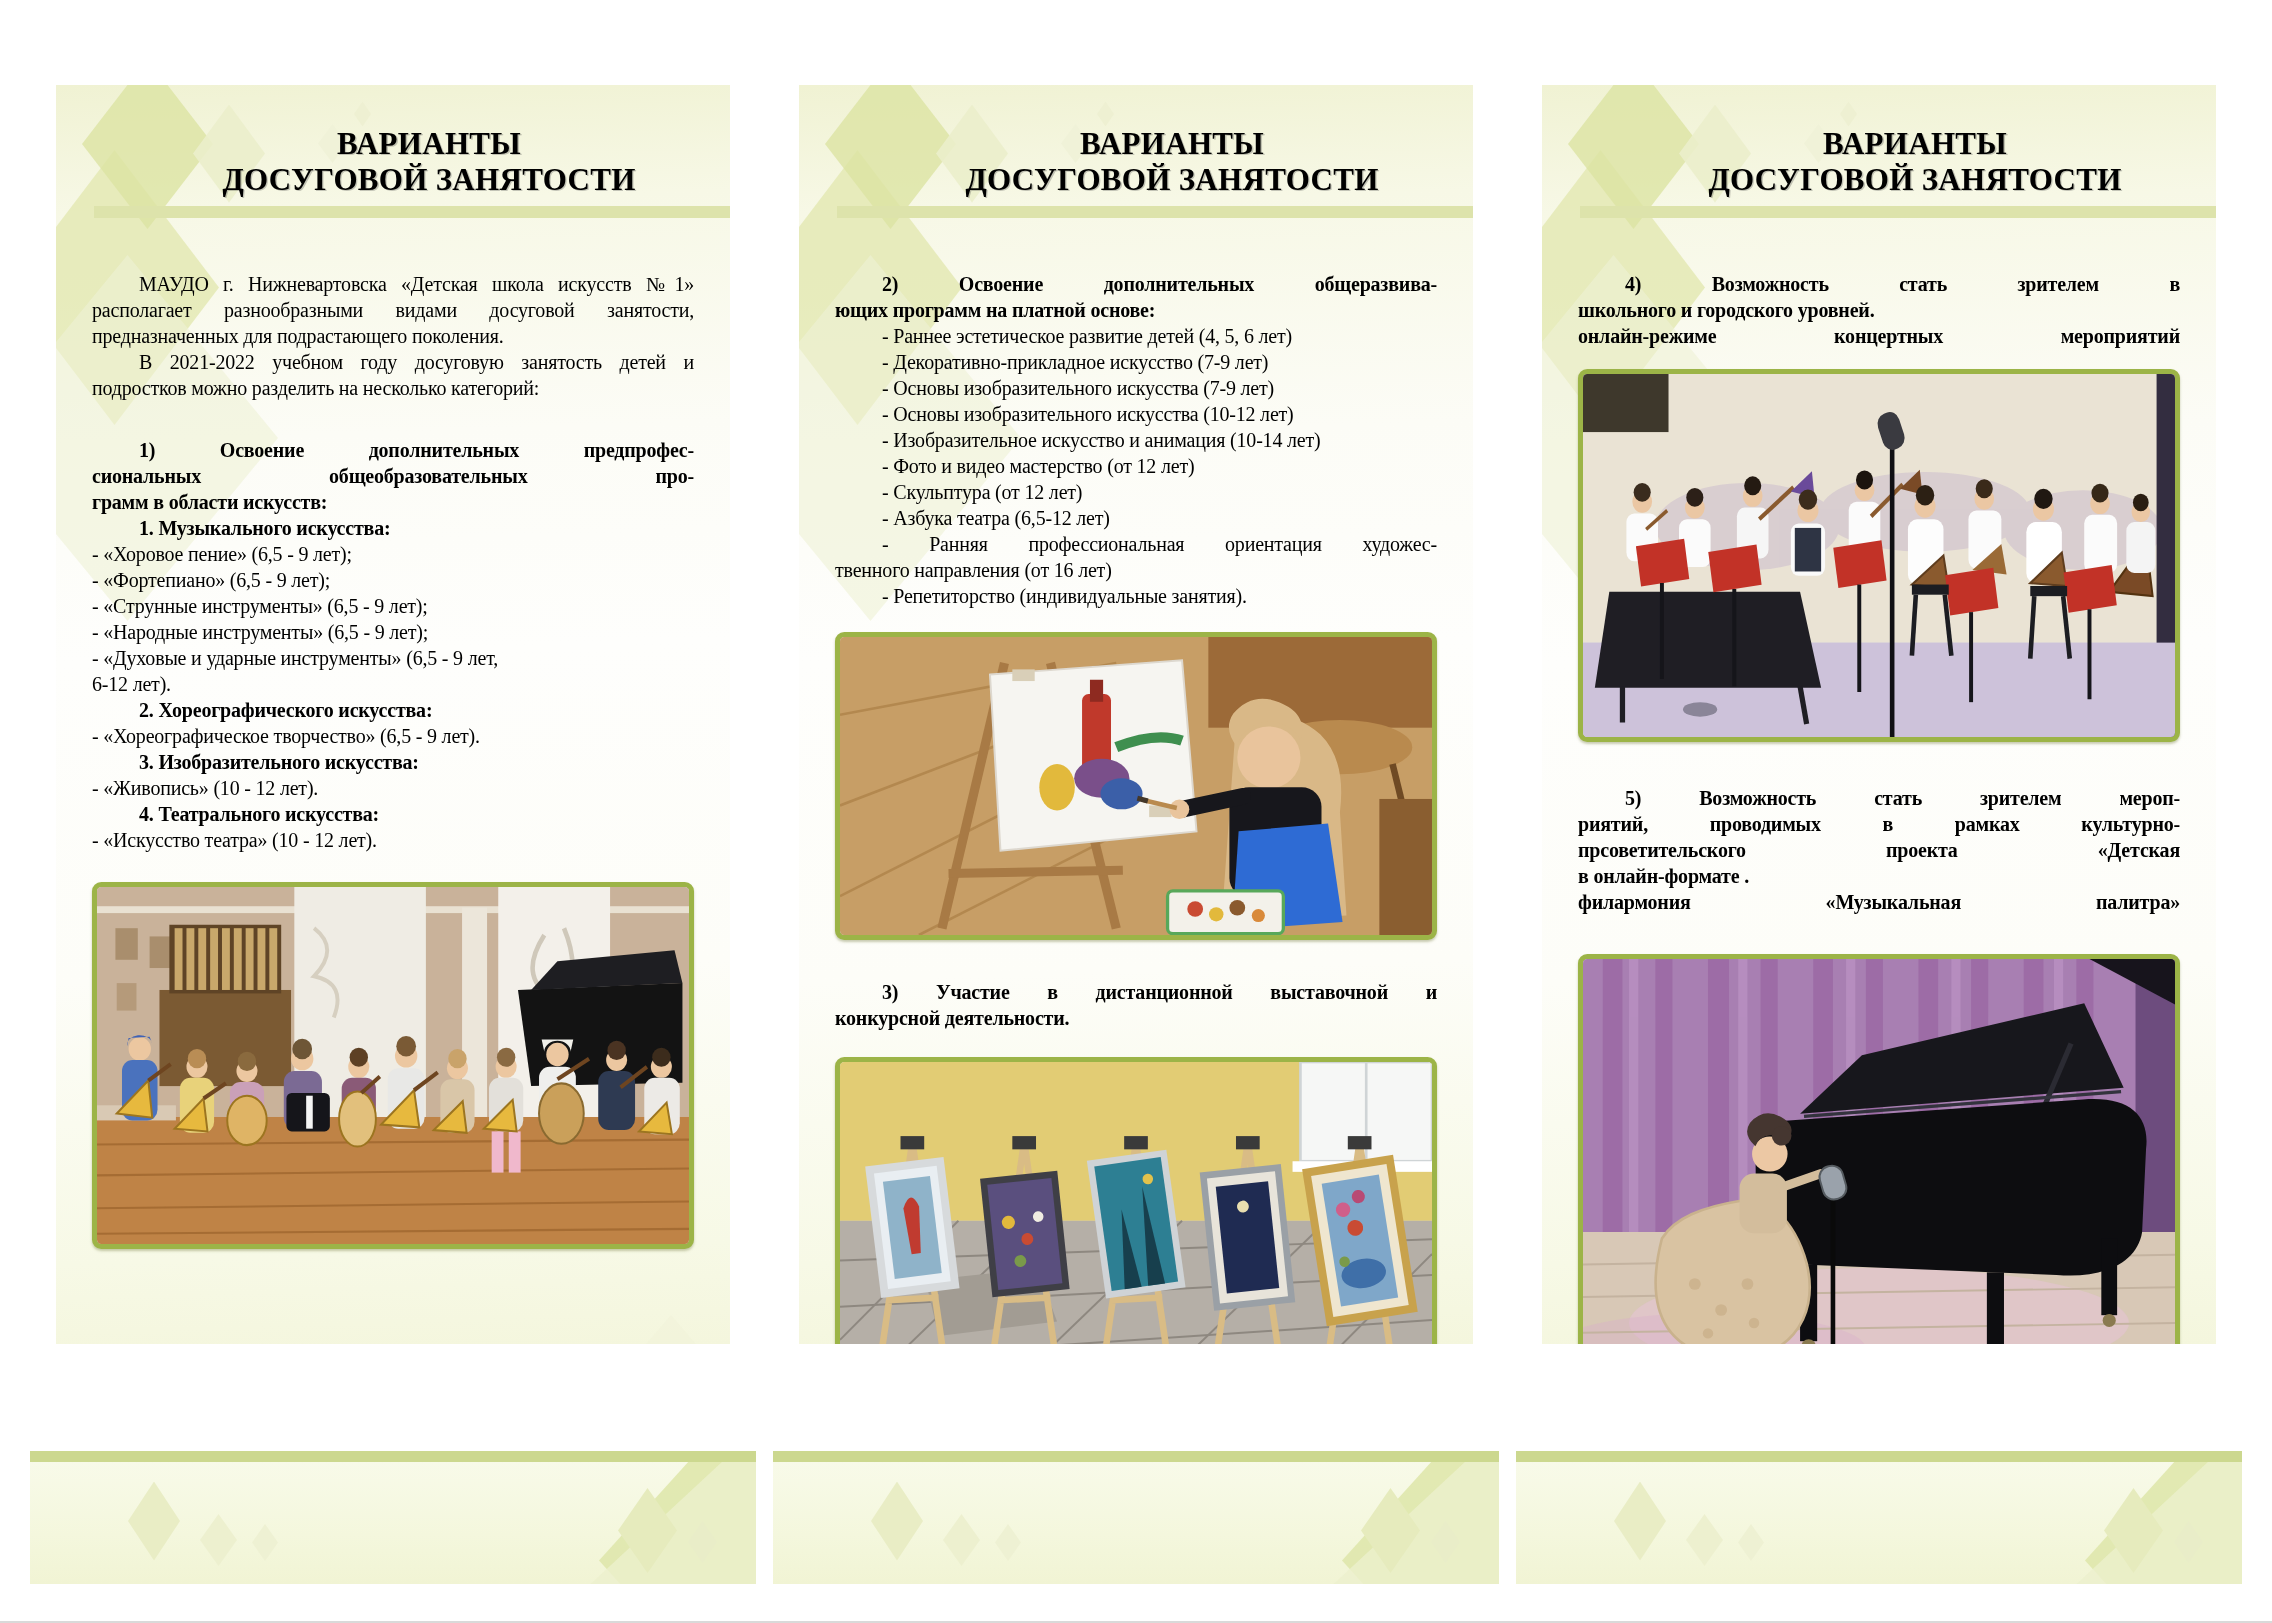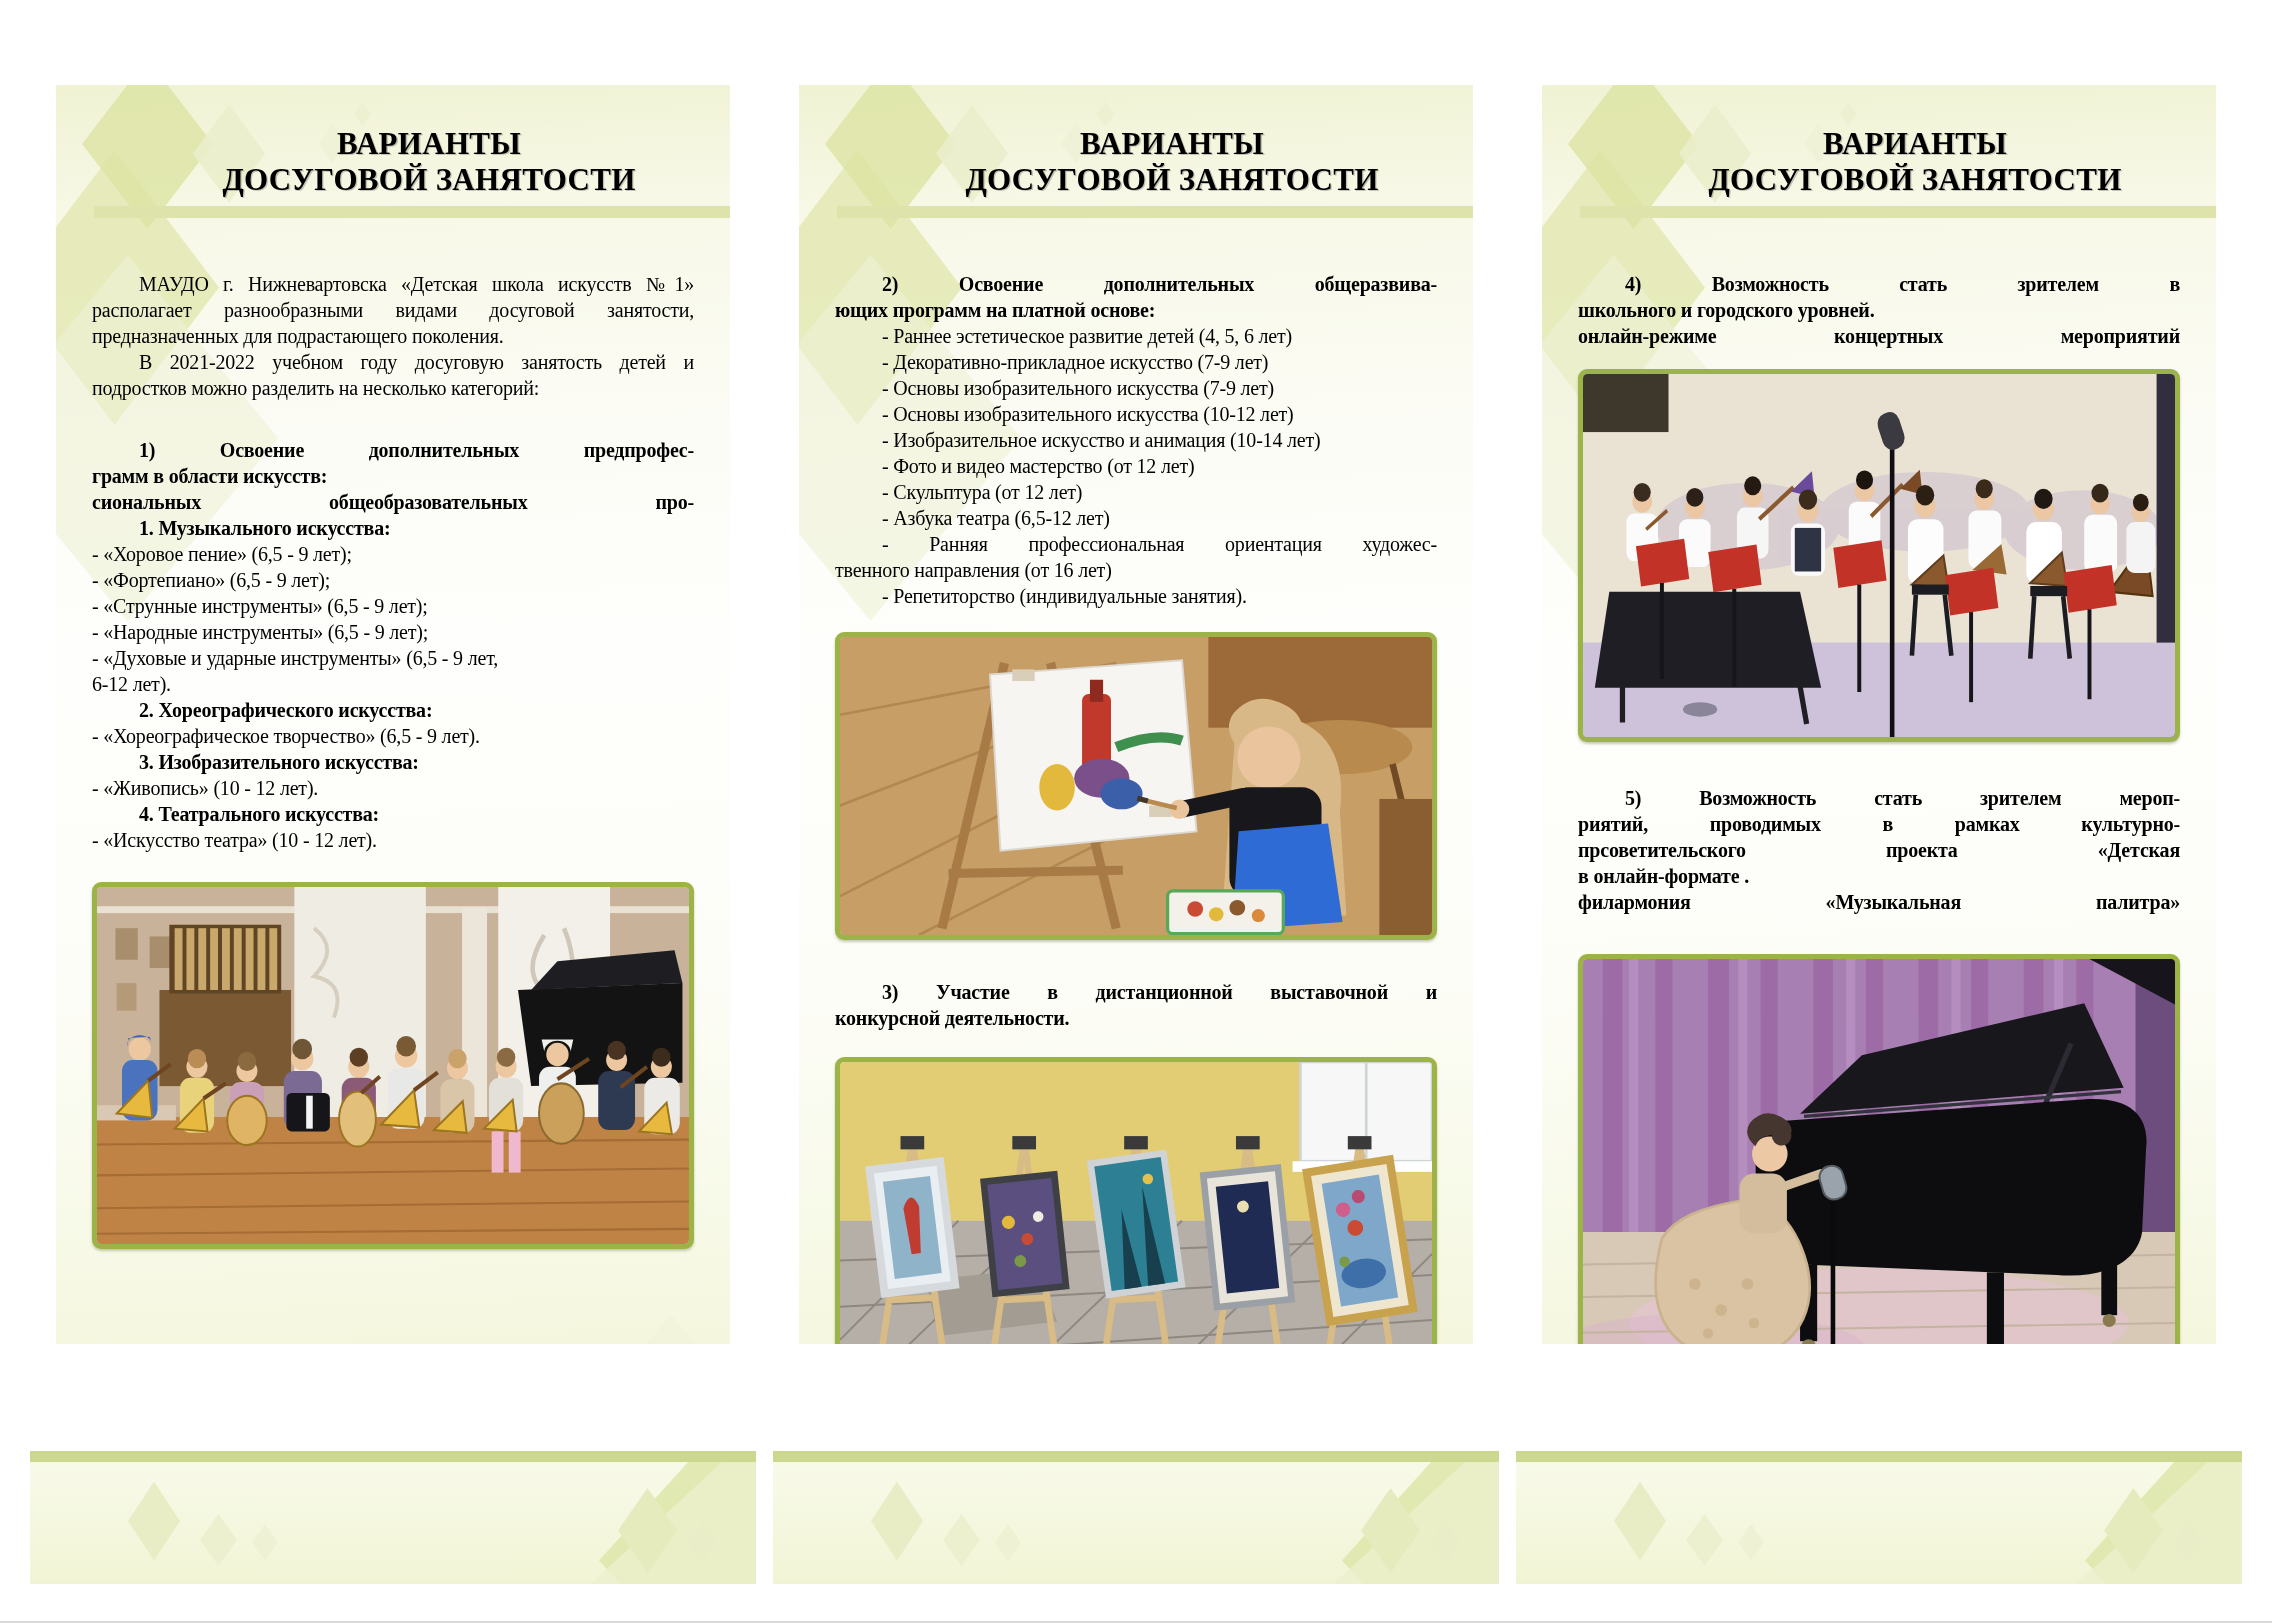--- a/index.html
+++ b/index.html
@@ -65,22 +65,22 @@
       <div class="dmd dbr"></div>
       <div class="title">
         <div>ВАРИАНТЫ</div>
         <div>ДОСУГОВОЙ ЗАНЯТОСТИ</div>
       </div>
       <div class="hband"></div>
       <div class="content">
         <p class="para">МАУДО г. Нижневартовска «Детская школа искусств №1» располагает разнообразными видами досуговой занятости, предназначенных для подрастающего поколения.</p>
         <p class="para">В 2021-2022 учебном году досуговую занятость детей и подростков можно разделить на несколько категорий:</p>
         <div class="h jl ind mt">1) Освоение дополнительных предпрофес-</div>
+        <div class="h jl">сиональных общеобразовательных про-</div>
         <div class="h">грамм в области искусств:</div>
-        <div class="h jl">сиональных общеобразовательных про-</div>
         <div class="h ind">1. Музыкального искусства:</div>
         <div>- «Хоровое пение» (6,5 - 9 лет);</div>
         <div>- «Фортепиано» (6,5 - 9 лет);</div>
         <div>- «Струнные инструменты» (6,5 - 9 лет);</div>
         <div>- «Народные инструменты» (6,5 - 9 лет);</div>
         <div>- «Духовые и ударные инструменты» (6,5 - 9 лет,</div>
         <div>6-12 лет).</div>
         <div class="h ind">2. Хореографического искусства:</div>
         <div>- «Хореографическое творчество» (6,5 - 9 лет).</div>
         <div class="h ind">3. Изобразительного искусства:</div>

